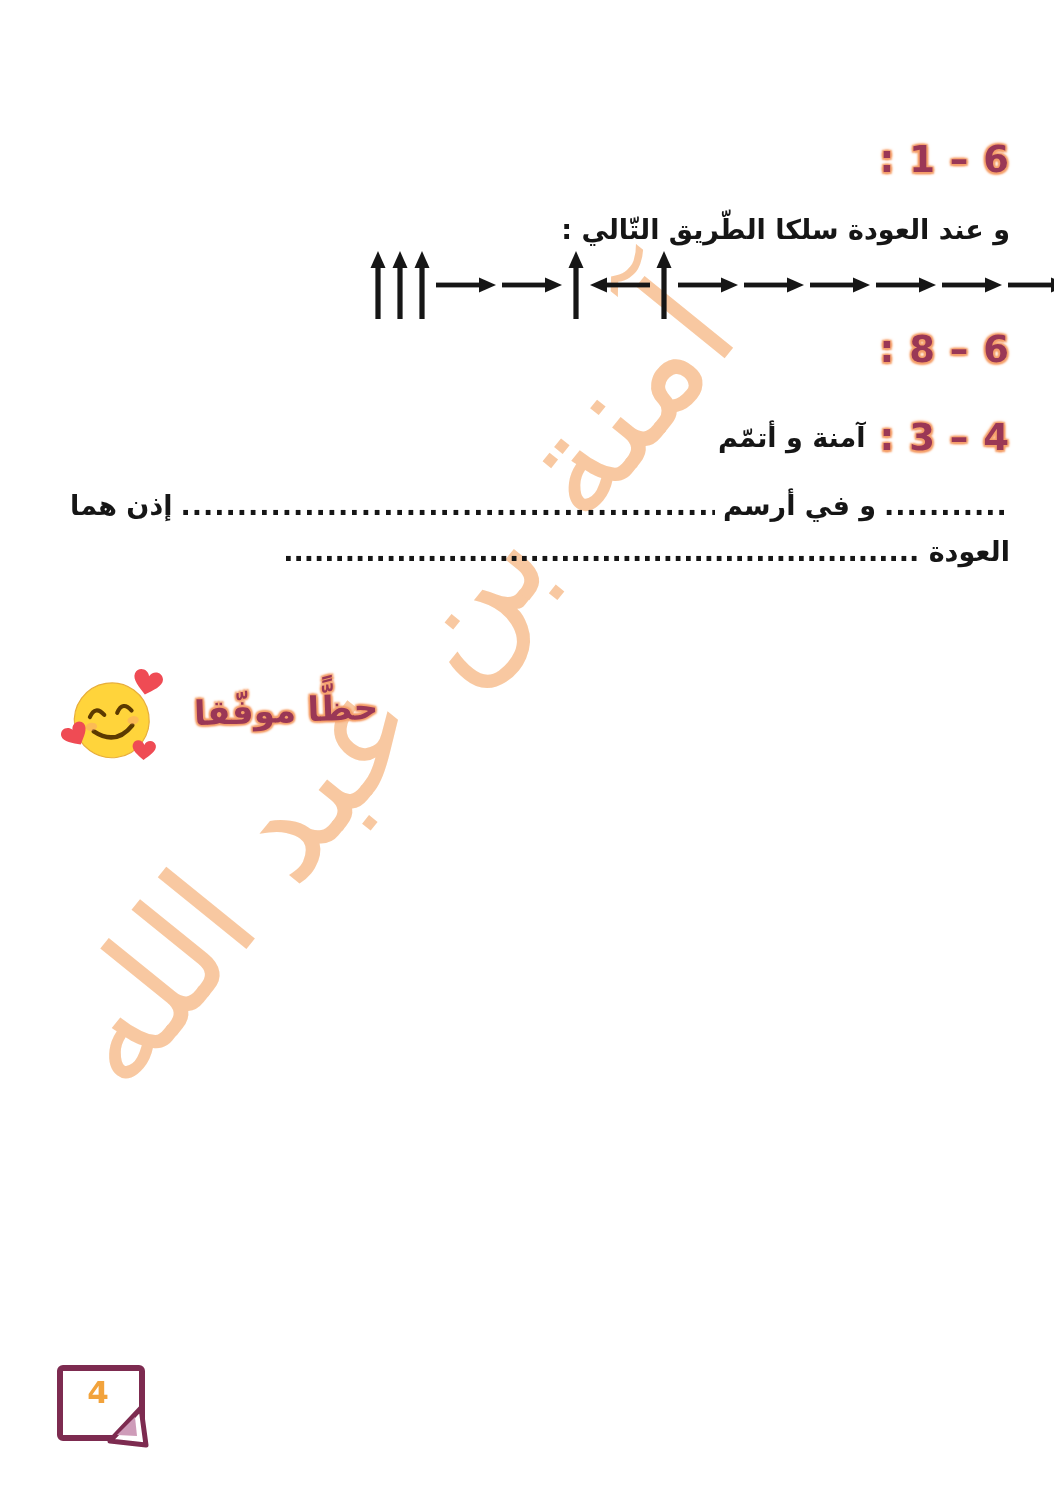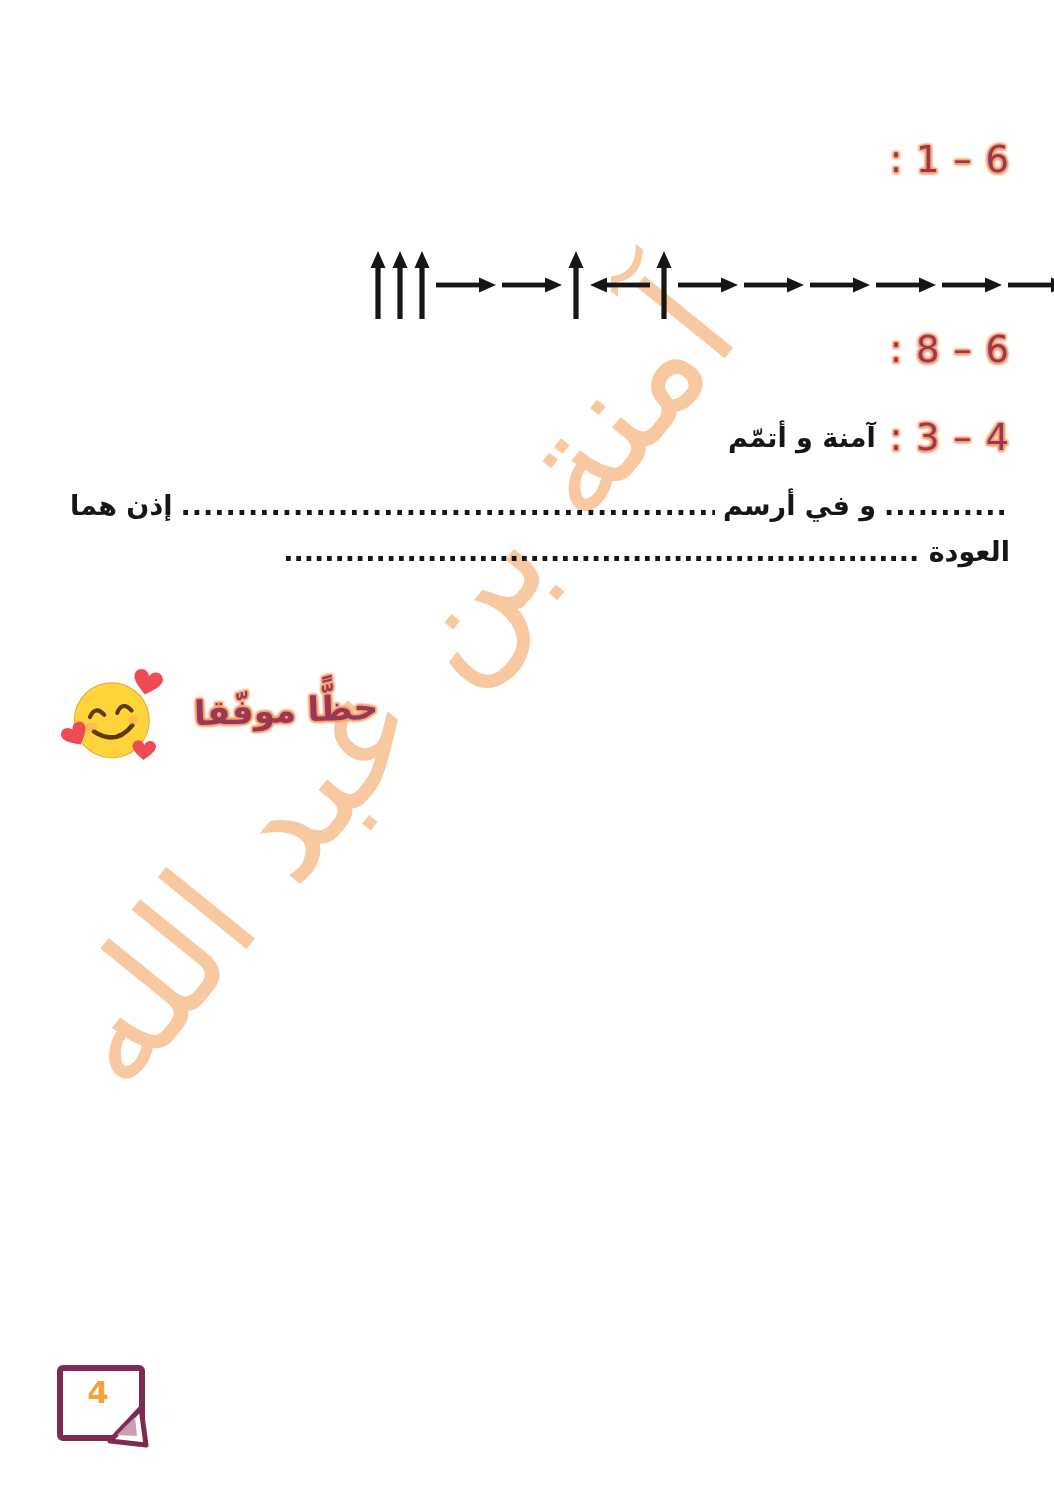--- a/index.html
+++ b/index.html
@@ -15,21 +15,21 @@
     color:var(--watermark);opacity:.95;z-index:0;
     transform-origin:0 100%;transform:rotate(-51deg);
     pointer-events:none;
   }
   
   .sec{
     position:absolute;right:44px;display:flex;flex-direction:row;
     align-items:center;gap:14px;z-index:2;direction:rtl;
   }
   .qnum{
-    font-size:37px;font-weight:normal;color:var(--heading);letter-spacing:1px;
+    font-size:37px;font-weight:bold;color:var(--heading);letter-spacing:1px;
     text-shadow:0 0 2px var(--heading_glow),0 0 4px var(--heading_glow),
       1.5px 1.5px 2px var(--heading_glow),-1.5px -1.5px 2px var(--heading_glow),
       1.5px -1.5px 2px var(--heading_glow),-1.5px 1.5px 2px var(--heading_glow);
   }
   .qtitle,.subtitle,.fillline,.fill2{
     font-size:27px;font-weight:bold;color:var(--body_text);
   }
   .sec1{top:138px}.sec2{top:328px}.sec3{top:416px}
   .subtitle{position:absolute;right:44px;top:214px;direction:rtl;z-index:2}
   
@@ -68,20 +68,21 @@
 </head>
 <body>
 
 <div class="page">
 
   <div class="watermark">آمنة بن عبد الله</div>
 
   <div class="sec sec1">
     <span class="qnum" dir="rtl">6 – 1 :</span>
   </div>
+  <div class="subtitle">و عند العودة سلكا الطّريق التّالي :</div>
 
   <div class="arrow-row">
       <svg width="16" height="68" viewBox="0 0 16 68">
         <polygon points="8,0 15.5,17 0.5,17" fill="#161616"></polygon>
         <rect x="5.4" y="13" width="5.2" height="55" fill="#161616"></rect>
       </svg>
       <svg width="16" height="68" viewBox="0 0 16 68">
         <polygon points="8,0 15.5,17 0.5,17" fill="#161616"></polygon>
         <rect x="5.4" y="13" width="5.2" height="55" fill="#161616"></rect>
       </svg>

